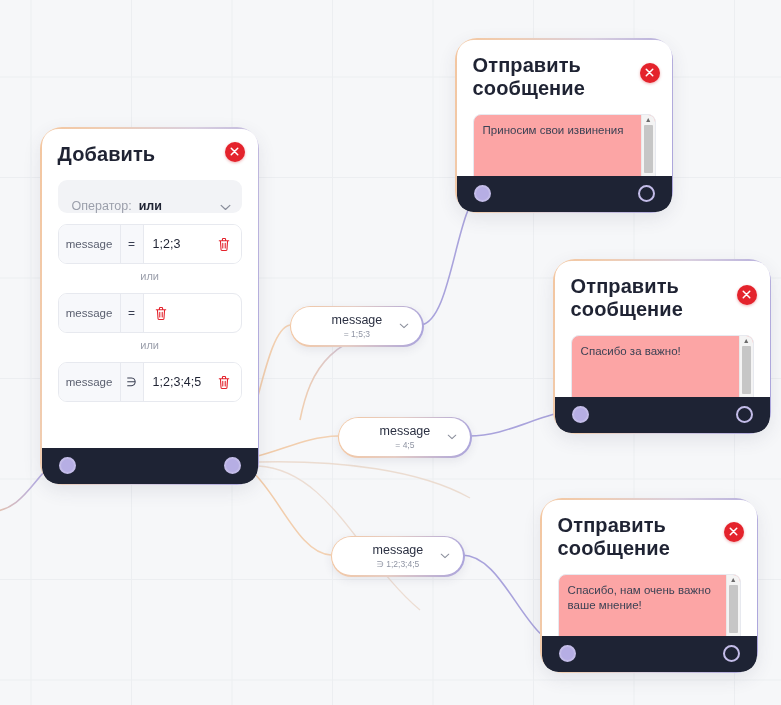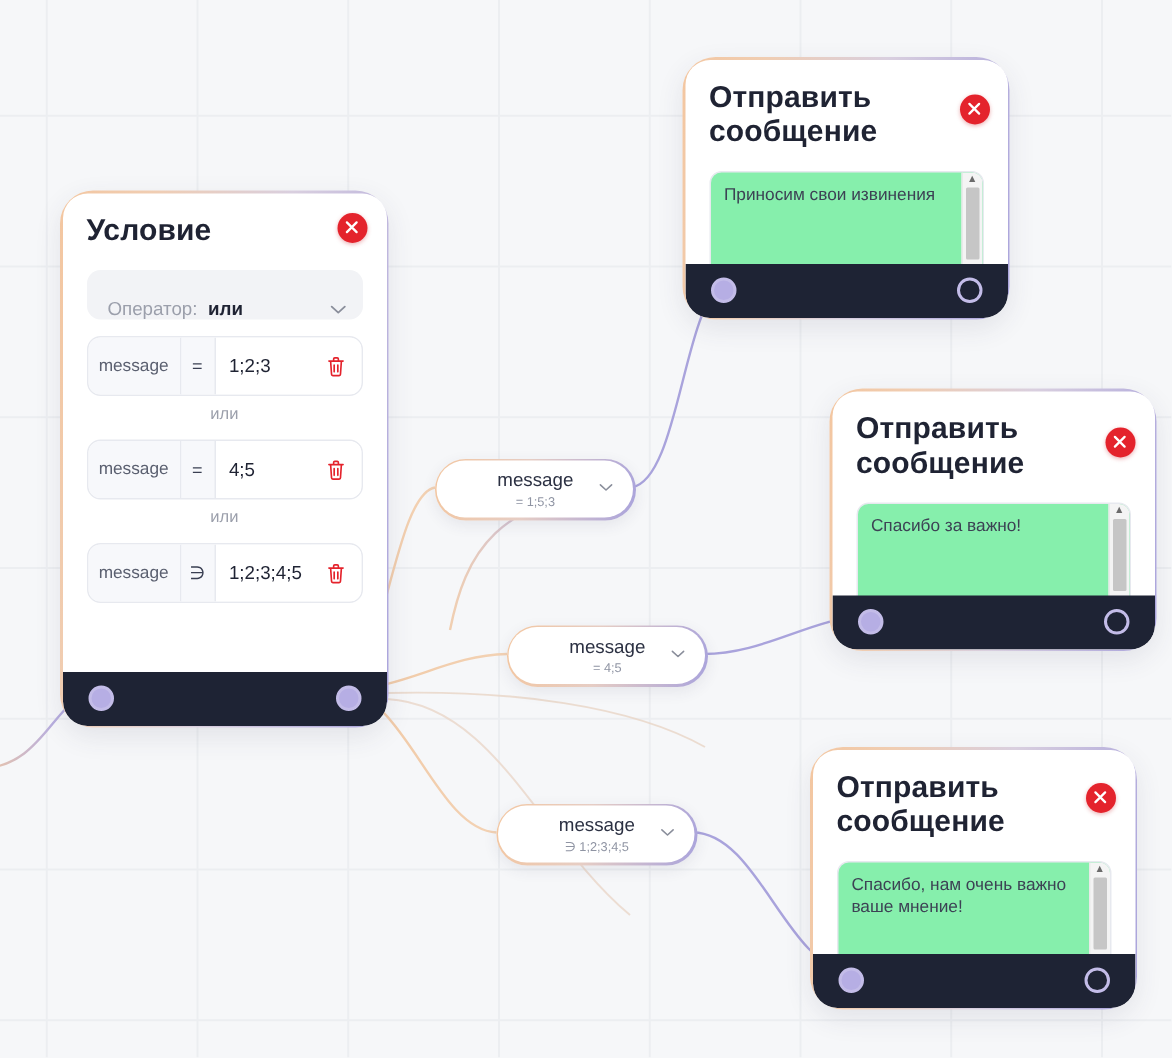--- a/index.html
+++ b/index.html
@@ -202,21 +202,21 @@
   }
 
   
   .msg-node .node-title { padding-right: 40px; }
   .textarea-wrap {
     margin-top: 13px;
     height: 68px;
     border: 1px solid #e7e9ef;
     border-radius: 8px;
     display: flex;
-    background: #86efac;
+    background: #fca5a5;
     overflow: hidden;
   }
   .textarea-text {
     flex: 1 1 auto;
     padding: 8px 9px;
     font-size: 11.5px;
     line-height: 1.35;
     color: #3c4254;
     overflow: hidden;
     white-space: pre-line;
@@ -333,21 +333,21 @@
     <path d="M 462 555 C 505 555 525 645 566 647" fill="none" stroke="#a9a3dc" stroke-width="1.6"></path>
 
     <path d="M 258 466 C 330 470 360 560 420 610" fill="none" stroke="#ead6c8" stroke-width="1.3" opacity="0.8"></path>
     <path d="M 258 462 C 340 460 420 470 470 498" fill="none" stroke="#e9d5c6" stroke-width="1.3" opacity="0.8"></path>
   </svg>
 
   <div class="node" id="node-condition">
     <div class="node-inner">
       <div class="node-body">
 
-        <div class="node-title">Условие</div>
+        <div class="node-title">Добавить</div>
 
         <div class="close-btn">
           <svg width="9" height="9" viewBox="0 0 10 10" aria-hidden="true">
             <path d="M1.4 1.4 L8.6 8.6 M8.6 1.4 L1.4 8.6" stroke="#ffffff" stroke-width="1.7" stroke-linecap="round"></path>
           </svg>
         </div>
 
         <div class="operator-select">
           <span class="operator-label">Оператор:</span>
           <span class="operator-value">или</span>
@@ -368,21 +368,20 @@
                        M3.9 4.2 L4.6 14.3 a1 1 0 0 0 1 1 h4.8 a1 1 0 0 0 1-1 L12.1 4.2" fill="none" stroke="#e4232c" stroke-width="1.25" stroke-linecap="round" stroke-linejoin="round"></path>
               <path d="M6.6 7.2 V12.4 M9.4 7.2 V12.4" fill="none" stroke="#e4232c" stroke-width="1.25" stroke-linecap="round"></path>
             </svg>
           </div>
         </div>
         <div class="or-sep">или</div>
 
         <div class="cond-row">
           <div class="cond-key">message</div>
           <div class="cond-op">=</div>
-          <div class="cond-val">4;5</div>
           <div class="cond-del">
             <svg width="14" height="15" viewBox="0 0 16 17" aria-hidden="true">
               <path d="M2.6 4.2 H13.4 M6.2 4.2 V2.6 a0.9 0.9 0 0 1 0.9-0.9 h1.8 a0.9 0.9 0 0 1 0.9 0.9 V4.2
                        M3.9 4.2 L4.6 14.3 a1 1 0 0 0 1 1 h4.8 a1 1 0 0 0 1-1 L12.1 4.2" fill="none" stroke="#e4232c" stroke-width="1.25" stroke-linecap="round" stroke-linejoin="round"></path>
               <path d="M6.6 7.2 V12.4 M9.4 7.2 V12.4" fill="none" stroke="#e4232c" stroke-width="1.25" stroke-linecap="round"></path>
             </svg>
           </div>
         </div>
         <div class="or-sep">или</div>
 

